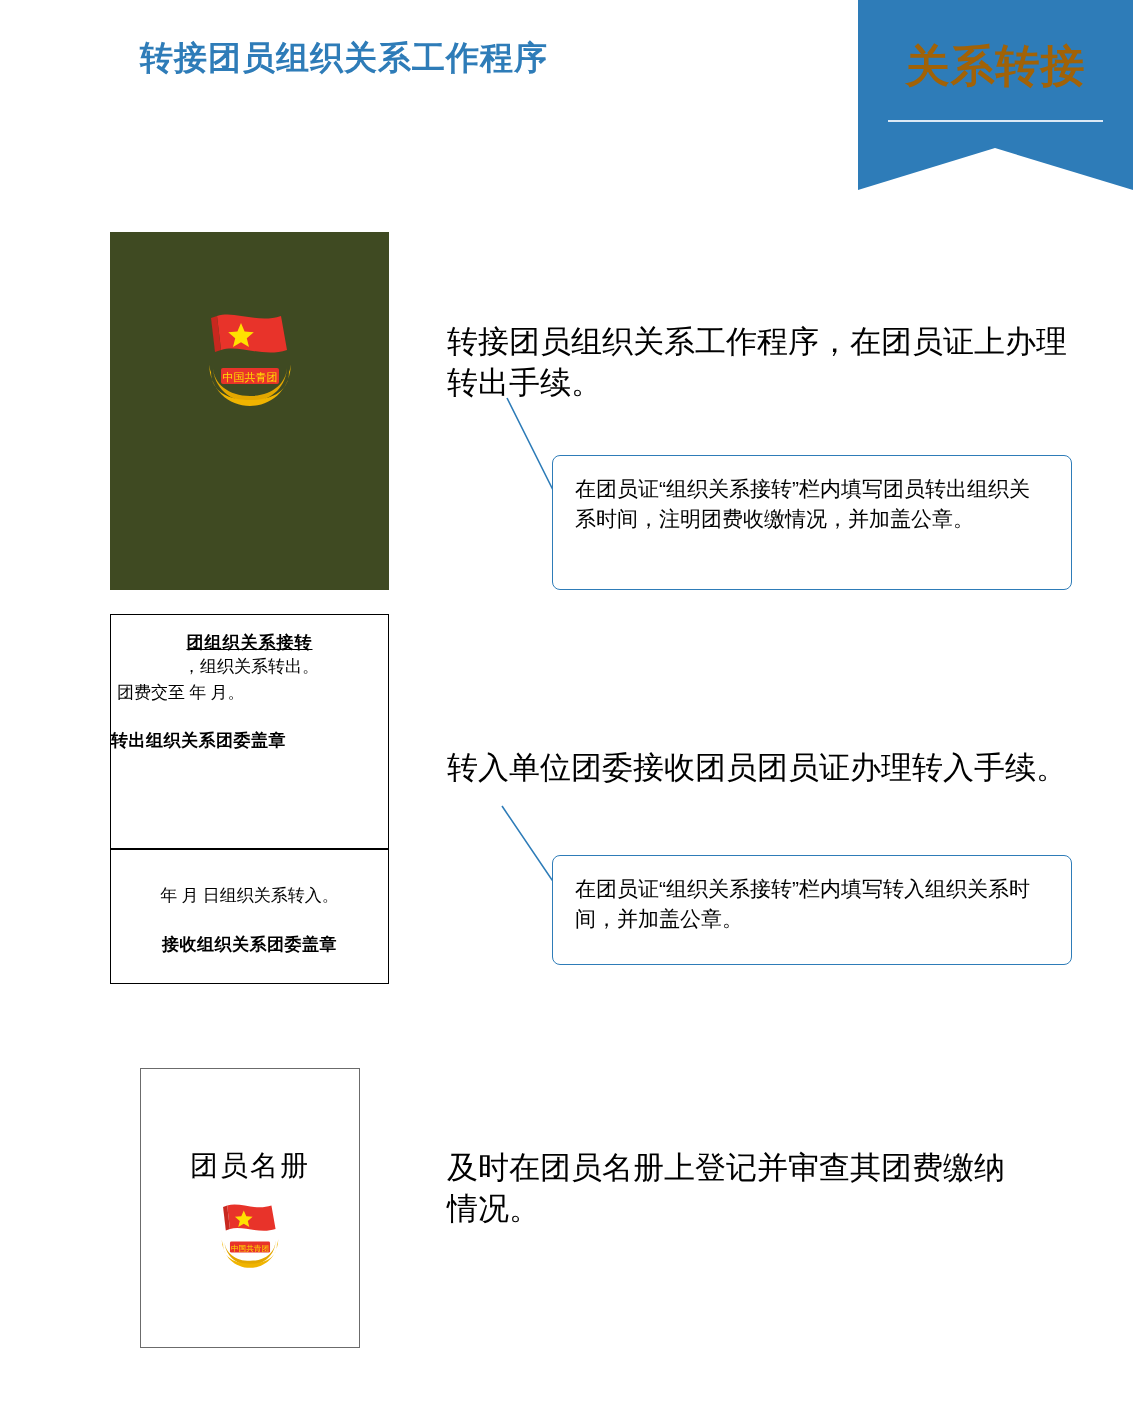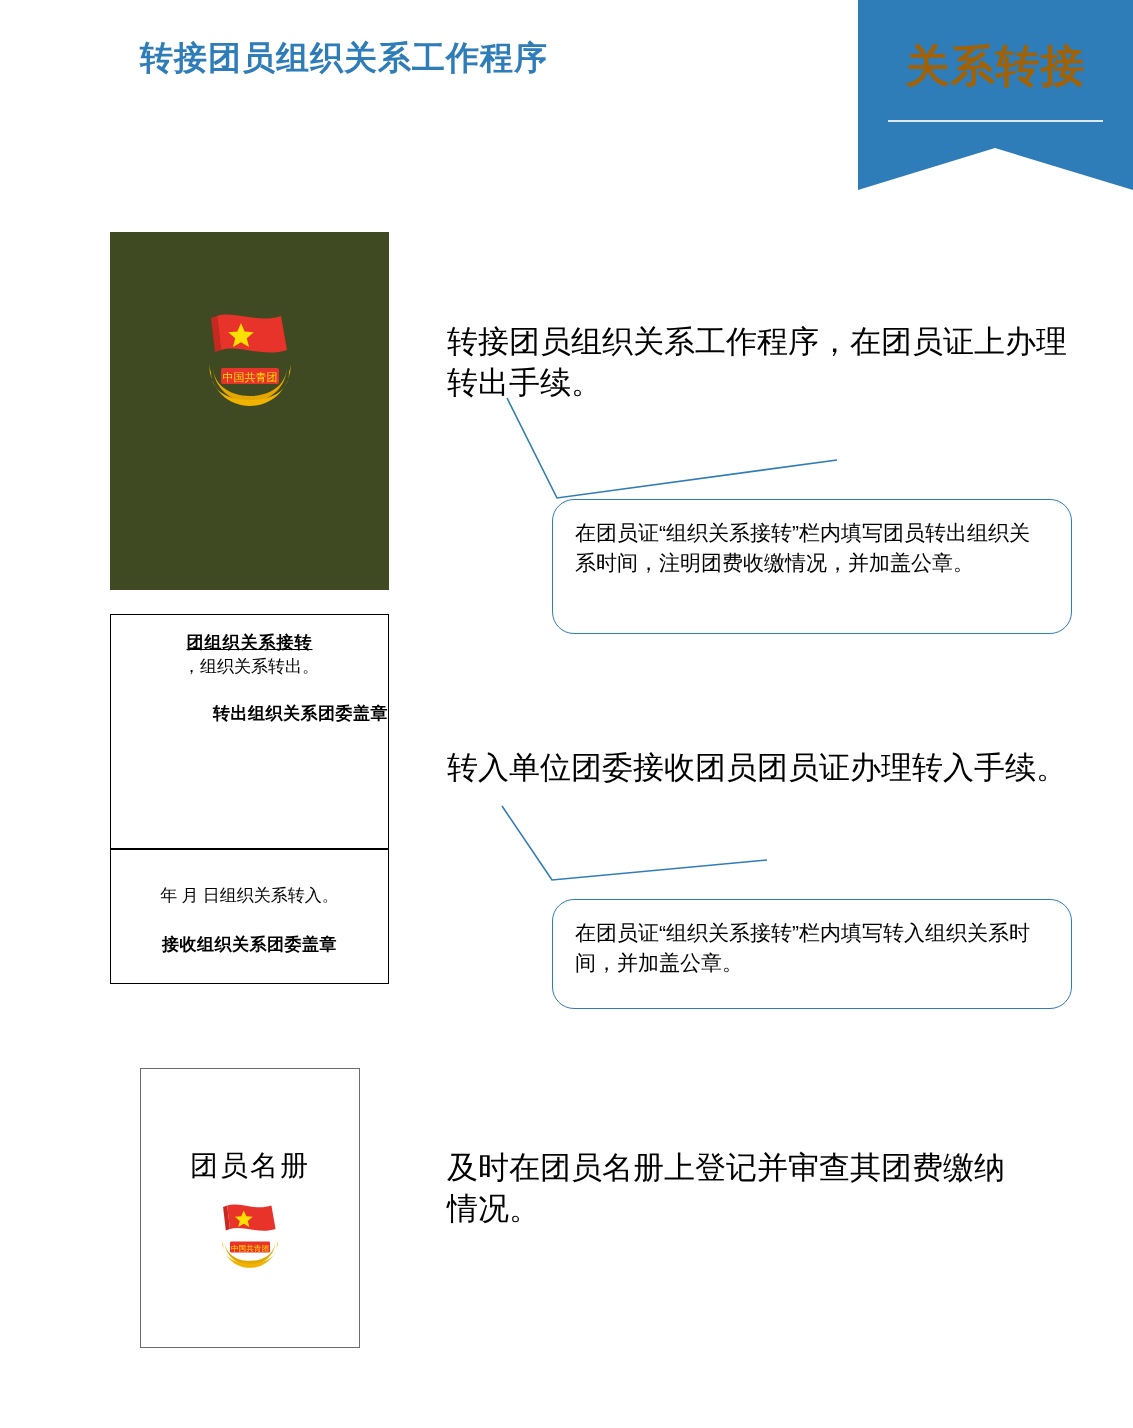--- a/index.html
+++ b/index.html
@@ -135,21 +135,21 @@
   }
   .cp-line {
     font-size: 17px;
     line-height: 1.55;
     padding: 0 6px;
   }
   .cp-line.indent-1 { text-indent: 26px; margin-top: 20px; }
   .cp-line.indent-2 { text-indent: 66px; }
   .cp-stamp {
     margin-top: 22px;
-    text-align: right;
+    text-align: left;
     font-size: 17px;
     font-weight: bold;
     letter-spacing: 0.5px;
   }
   .cp2-line {
     margin-top: 34px;
     text-align: center;
     font-size: 17px;
   }
   .cp2-stamp {
@@ -201,27 +201,26 @@
   }
   .step-1 { left: 447px; top: 322px; width: 625px; }
   .step-2 { left: 447px; top: 748px; width: 625px; }
   .step-3 { left: 447px; top: 1148px; width: 560px; }
 
   
   .bubble {
     position: absolute;
     box-sizing: border-box;
     border: 1.5px solid #2E7CB8;
-    border-radius: 22px;
+    border-radius: 8px;
     background: #ffffff;
     color: #000000;
     font-size: 21px;
     line-height: 1.45;
     padding: 18px 22px 16px 22px;
-    margin-top: 44px;
   }
   .bubble-1 { left: 552px; top: 455px; width: 520px; height: 135px; }
   .bubble-2 { left: 552px; top: 855px; width: 520px; height: 110px; }
 
   .connector {
     position: absolute;
     pointer-events: none;
   }
   .conn-1 { left: 447px; top: 390px; width: 400px; height: 110px; }
   .conn-2 { left: 447px; top: 800px; width: 330px; height: 90px; }
@@ -255,20 +254,21 @@
 
       <rect x="26" y="58" width="58" height="16" rx="2" fill="#E8332A"></rect>
       <text x="55" y="71" font-size="11" fill="#FFE000" text-anchor="middle" font-family="DejaVu Sans, sans-serif">中国共青团</text>
     </svg>
   </div>
 </div>
 
 <div class="cert-page cert-page-1">
   <div class="cp-title">团组织关系接转</div>
   <div class="cp-line indent-2">，组织关系转出。</div>
+  <div class="cp-line">团费交至  年  月。</div>
   <div class="cp-stamp">转出组织关系团委盖章</div>
 </div>
 
 <div class="cert-page cert-page-2">
   <div class="cp2-line">年  月  日组织关系转入。</div>
   <div class="cp2-stamp">接收组织关系团委盖章</div>
 </div>
 
 <div class="card-roster">
   <div class="roster-label">团员名册</div>

